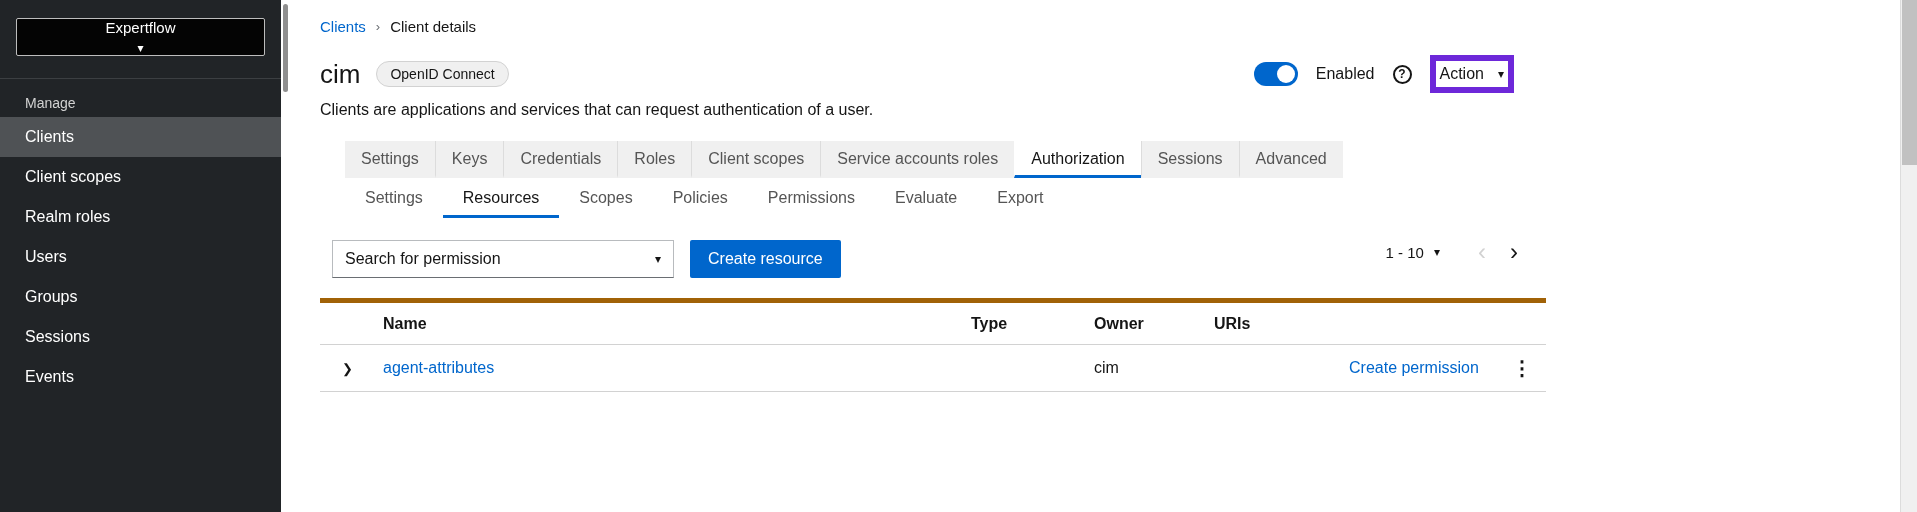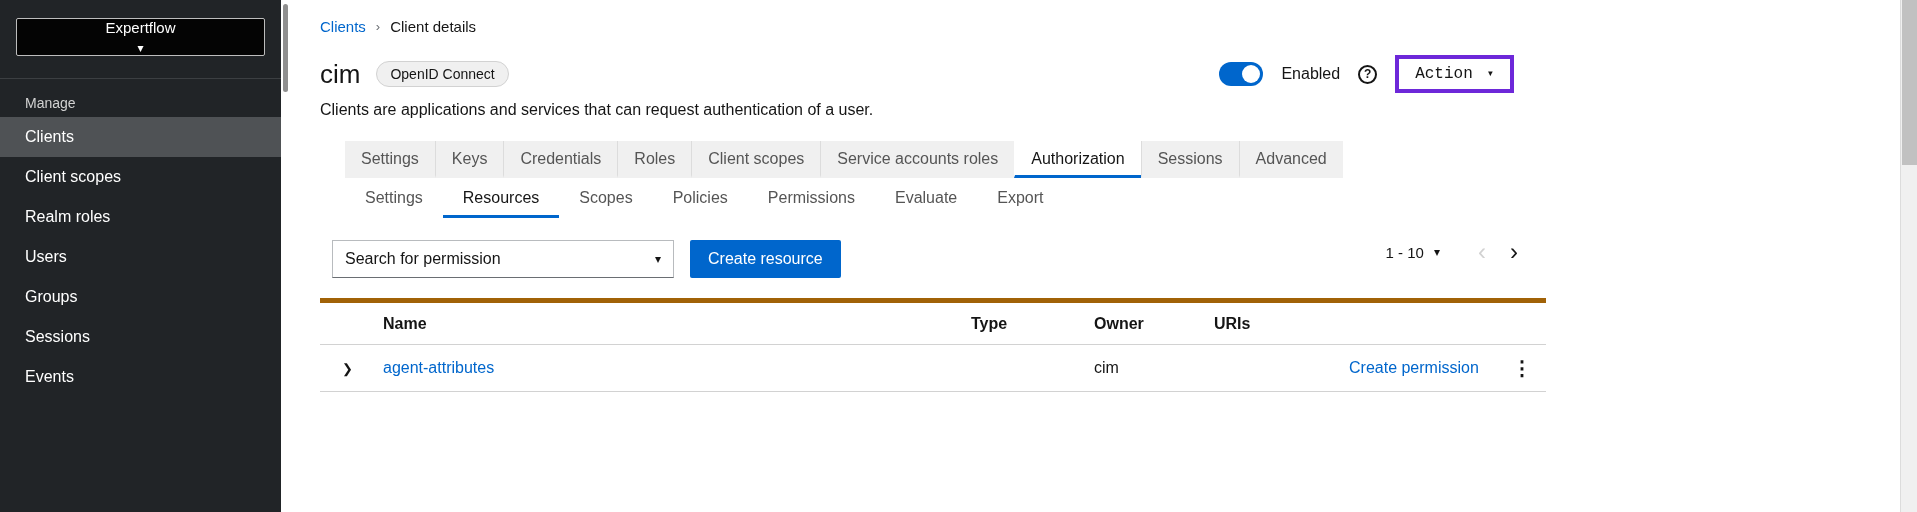--- a/index.html
+++ b/index.html
@@ -46,22 +46,22 @@
   .header-controls { margin-left: auto; display: flex; align-items: center; gap: 18px; padding-right: 32px; }
   .toggle { width: 44px; height: 24px; border-radius: 12px; background: #0066cc; position: relative; cursor: pointer; }
   .toggle .knob { position: absolute; top: 3px; right: 3px; width: 18px; height: 18px; border-radius: 50%; background: #fff; }
   .enabled-label { font-size: 16px; }
   .help-icon {
     width: 19px; height: 19px; border: 2px solid #151515; border-radius: 50%;
     display: flex; align-items: center; justify-content: center;
     font-size: 12px; font-weight: 700; cursor: pointer;
   }
   .action-btn {
-    background: #fff; border: 4px solid #6d28d9; height: 38px; padding: 0 16px;
-    font-size: 16px; font-family: Liberation Mono, monospace; color: #151515;
+    background: #fff; border: 6px solid #6d28d9; height: 38px; padding: 0 4px;
+    font-size: 16px; font-family: Liberation Sans, sans-serif; color: #151515;
     display: flex; align-items: center; gap: 14px; cursor: pointer;
   }
   .caret { font-size: 12px; line-height: 1; }
 
   .description { margin: 8px 0 0 0; font-size: 16px; color: #151515; }
 
   
   .main-tabs { display: flex; margin-top: 22px; margin-left: 25px; }
   .mtab {
     background: #f0f0f0; color: #555; font-size: 16px;

